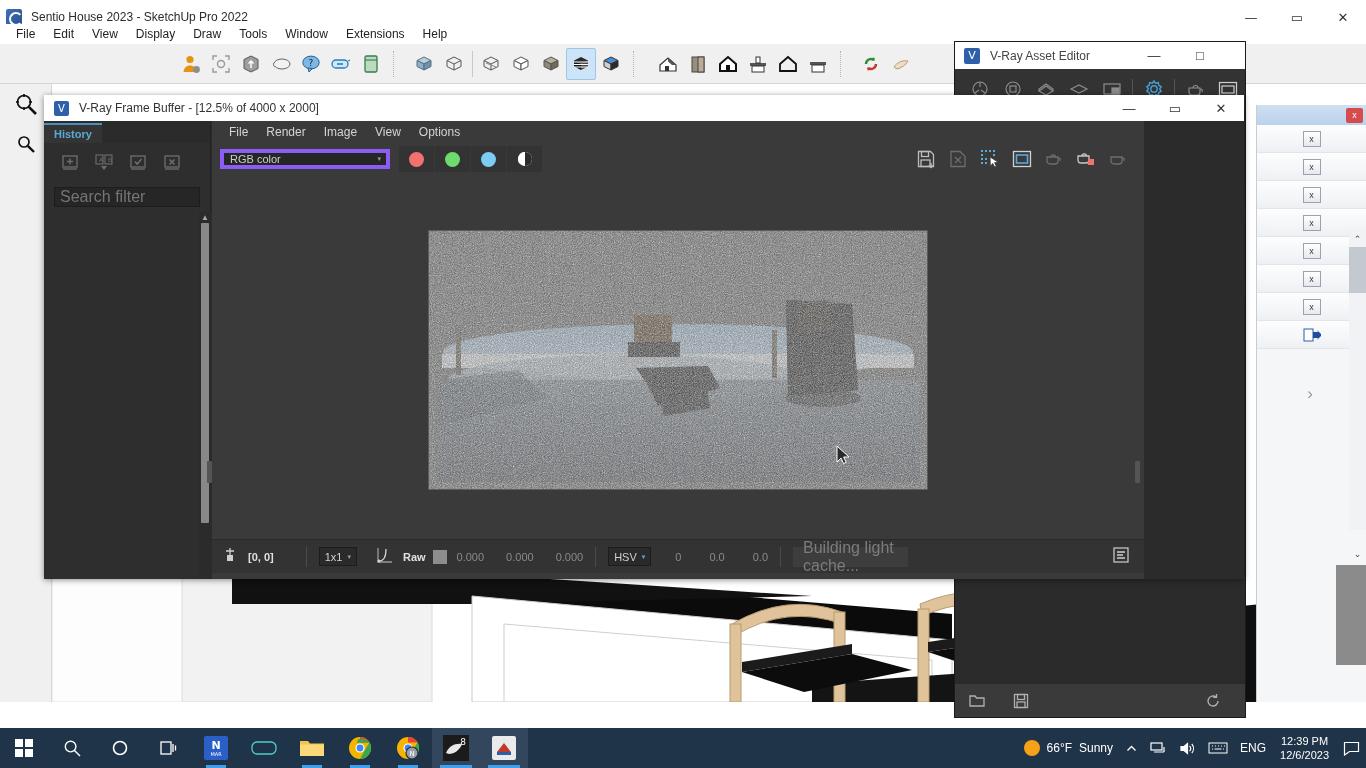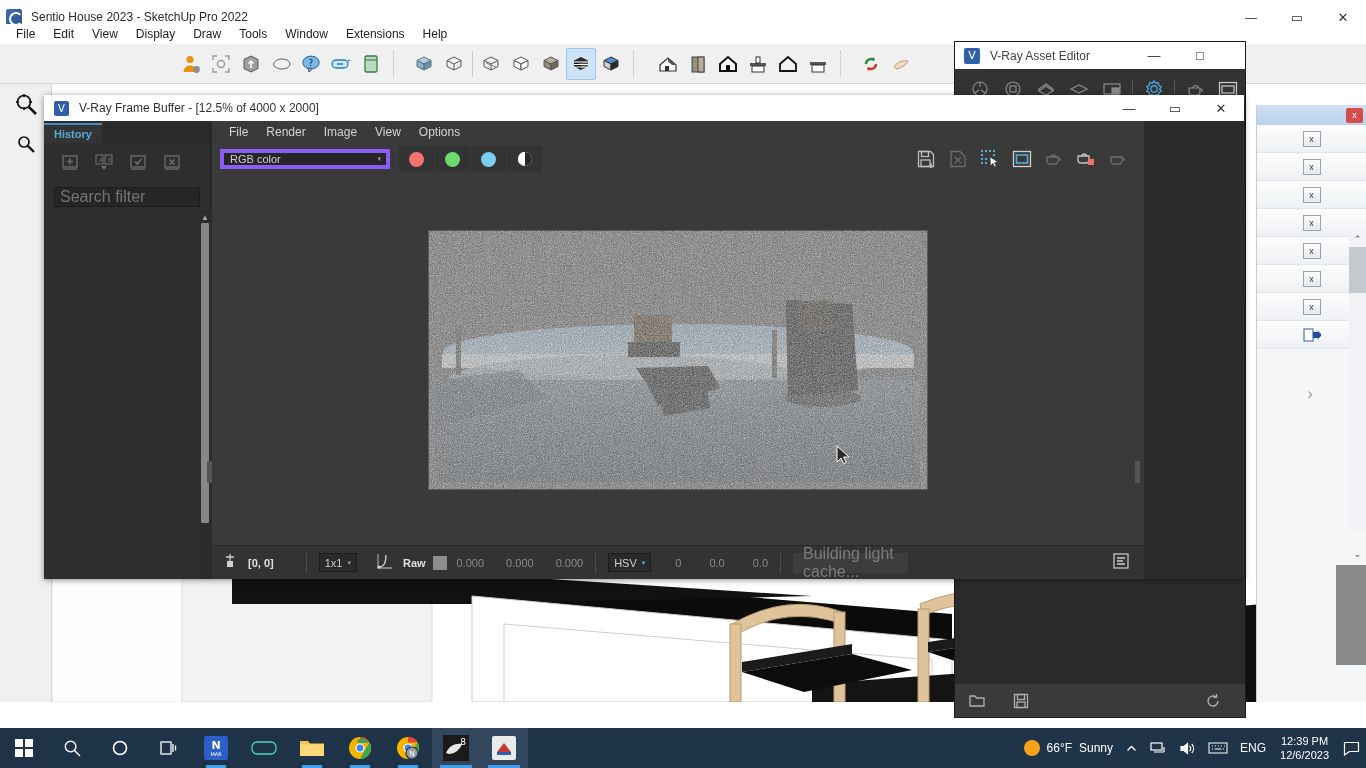--- a/index.html
+++ b/index.html
@@ -205,21 +205,21 @@
 
   .vfb-canvas {
     position:absolute; left:0; top:54px; width:932px; height:370px; background:#3a3a3a;
     display:flex; align-items:center; justify-content:center;
   }
   .grip {
     position:absolute; width:5px; height:22px; background:#555; border-radius:1px; top:340px;
   }
 
   .vfb-status {
-    position:absolute; left:168px; bottom:0; width:932px; height:34px; background:#333333;
+    position:absolute; left:168px; bottom:6px; width:932px; height:34px; background:#333333;
     display:flex; align-items:center; padding-left:10px; border-top:1px solid #2a2a2a;
   }
   .st-bold { font-size:11px; color:#e0e0e0; font-weight:bold; }
   .st-dim { font-size:11px; color:#8a8a8a; }
   .st-sep { width:1px; height:20px; background:#4b4b4b; margin:0 12px; }
   .st-combo {
     height:19px; background:#2a2a2a; border:1px solid #1c1c1c; color:#d0d0d0; font-size:11px;
     display:flex; align-items:center; padding:0 5px; gap:5px;
   }
   .st-progress {

